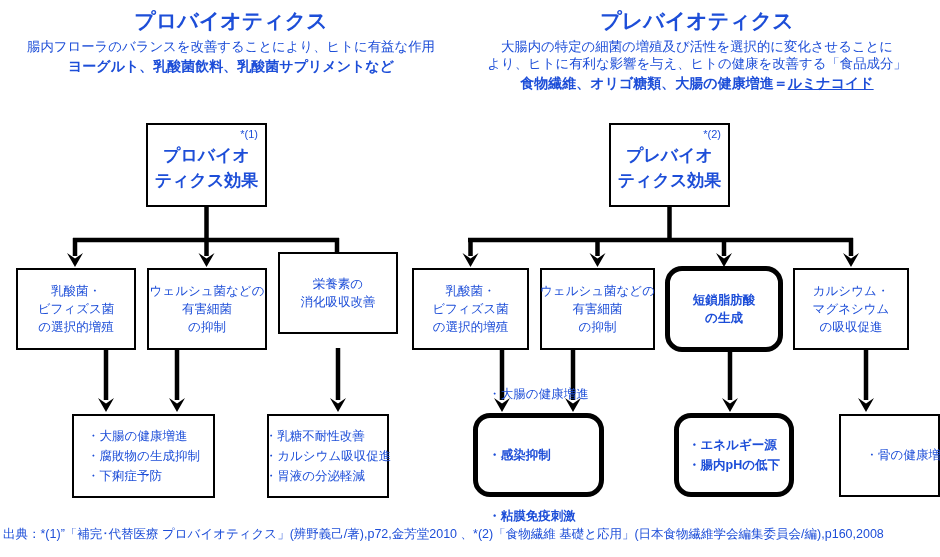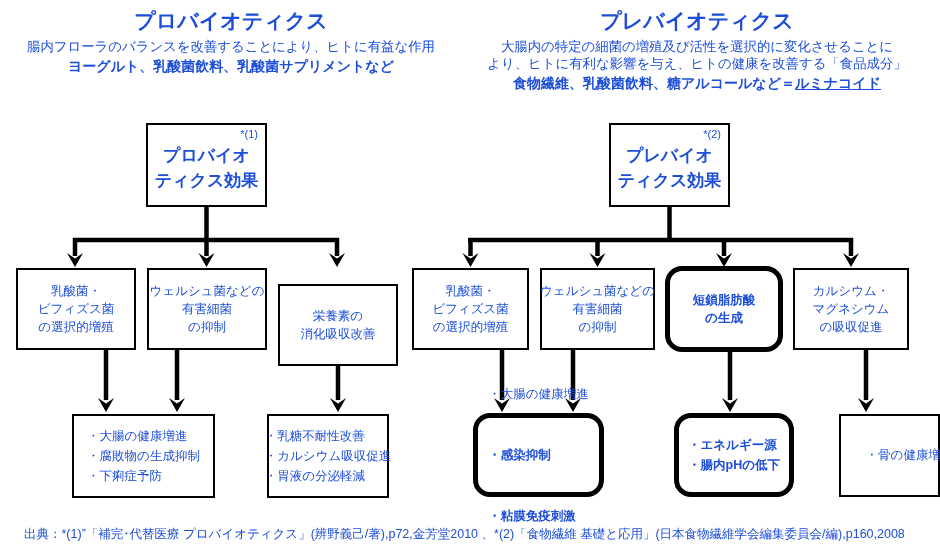--- a/index.html
+++ b/index.html
@@ -20,38 +20,38 @@
     position:absolute;background:#fff;border:2px solid #000;box-sizing:border-box;
     display:flex;align-items:center;justify-content:center;text-align:center;
   }
   .box .txt{white-space:pre;font-size:12.5px;line-height:1.45;}
   .box.thick{border-width:5px;border-radius:17px;}
   .box.root .txt{font-size:17px;font-weight:bold;line-height:1.5;padding-top:6px;}
   .note{position:absolute;top:3px;right:7px;font-size:11px;font-weight:normal;}
   .box.outcome .txt{text-align:left;line-height:1.62;}
   .lines{text-align:left;font-size:12.5px;line-height:1.62;white-space:pre;}
   .b{font-weight:bold;}
-  .footer{position:absolute;left:24px;top:526px;font-size:12.5px;white-space:nowrap;}
+  .footer{position:absolute;left:3px;top:526px;font-size:12.5px;white-space:nowrap;}
 </style>
 </head>
 <body>
 
 <div class="canvas">
 
   <div class="header header-left">
     <div class="title">プロバイオティクス</div>
     <div class="desc">腸内フローラのバランスを改善することにより、ヒトに有益な作用</div>
     <div class="examples">ヨーグルト、乳酸菌飲料、乳酸菌サプリメントなど</div>
   </div>
 
   <div class="header header-right">
     <div class="title">プレバイオティクス</div>
     <div class="desc">大腸内の特定の細菌の増殖及び活性を選択的に変化させることに</div>
     <div class="desc">より、ヒトに有利な影響を与え、ヒトの健康を改善する「食品成分」</div>
-    <div class="examples"><span>食物繊維、乳酸菌飲料、糖アルコールなど＝</span><span class="underline">ルミナコイド</span></div>
+    <div class="examples"><span>食物繊維、オリゴ糖類、大腸の健康増進＝</span><span class="underline">ルミナコイド</span></div>
   </div>
 
   <svg class="connectors" width="940" height="557" viewBox="0 0 940 557">
     <g stroke="#000" stroke-width="4.5" fill="none">
       <path d="M206.5 205 V242"></path>
       <path d="M73 240 H339"></path>
       <path d="M75 238 V256"></path>
       <path d="M206.5 238 V256"></path>
       <path d="M337 238 V256"></path>
       <path d="M106 348 V400"></path>
@@ -99,21 +99,21 @@
   <div class="box" style="left:16px;top:268px;width:120px;height:82px;">
     <span class="txt">乳酸菌・
 ビフィズス菌
 の選択的増殖</span>
   </div>
   <div class="box" style="left:147px;top:268px;width:120px;height:82px;">
     <span class="txt">ウェルシュ菌などの
 有害細菌
 の抑制</span>
   </div>
-  <div class="box" style="left:278px;top:284px;width:120px;height:82px;">
+  <div class="box" style="left:278px;top:252px;width:120px;height:82px;">
     <span class="txt">栄養素の
 消化吸収改善</span>
   </div>
 
   <div class="box outcome" style="left:72px;top:414px;width:143px;height:84px;">
     <span class="txt">・大腸の健康増進
 ・腐敗物の生成抑制
 ・下痢症予防</span>
   </div>
   <div class="box outcome" style="left:267px;top:414px;width:122px;height:84px;">

